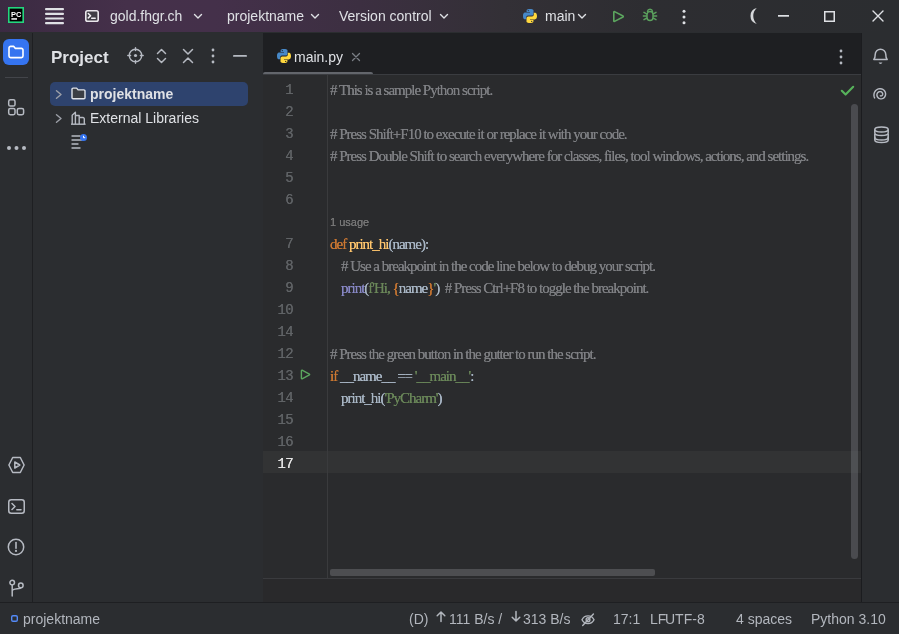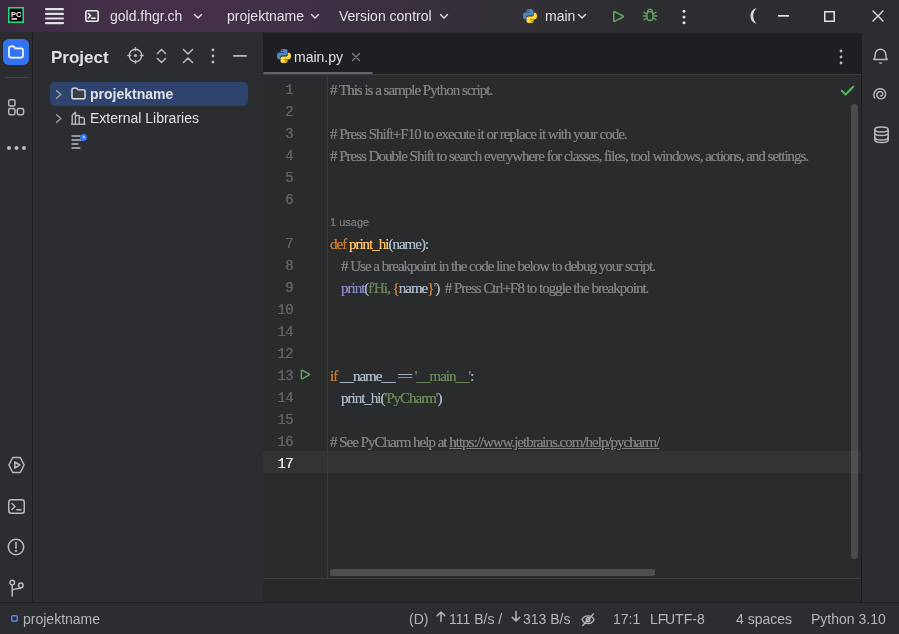--- a/index.html
+++ b/index.html
@@ -319,23 +319,23 @@
   </svg>
 
   <div id="code"></div>
   <div class="cl cmt" style="left:67px;top:46px"># This is a sample Python script.</div>
   <div class="cl cmt" style="left:67px;top:90px"># Press Shift+F10 to execute it or replace it with your code.</div>
   <div class="cl cmt" style="left:67px;top:112px"># Press Double Shift to search everywhere for classes, files, tool windows, actions, and settings.</div>
   <div class="cl" style="left:67px;top:178px;font-family:'Liberation Sans',sans-serif;font-size:11px;letter-spacing:0;color:#787878">1 usage</div>
   <div class="cl" style="left:67px;top:200px"><span class="kw">def </span><span class="fn">print_hi</span>(name):</div>
   <div class="cl cmt" style="left:67px;top:222px">    # Use a breakpoint in the code line below to debug your script.</div>
   <div class="cl" style="left:67px;top:244px">    <span class="bi">print</span>(<span class="str">f'Hi, </span><span class="br">{</span>name<span class="br">}</span><span class="str">'</span>)  <span class="cmt"># Press Ctrl+F8 to toggle the breakpoint.</span></div>
+  <div class="cl cmt" style="left:67px;top:310px"># Press the green button in the gutter to run the script.</div>
   <div class="cl" style="left:67px;top:354px">    print_hi(<span class="str">'PyCharm'</span>)</div>
   <div class="cl" style="left:67px;top:332px"><span class="kw">if </span>__name__ == <span class="str">'__main__'</span>:</div>
-  <div class="cl cmt" style="left:67px;top:398px"># See PyCharm help at <span style="text-decoration:underline">https://www.jetbrains.com/help/pycharm/</span></div>
 
   <svg class="abs" style="left:577px;top:52px" width="15" height="12" viewBox="0 0 15 12">
     <path d="M1.8 5.8 L5.6 9.6 L13.2 1.8" fill="none" stroke="#57b35b" stroke-width="2.1" stroke-linecap="round" stroke-linejoin="round"></path>
   </svg>
   <div id="vscroll"></div>
   <div id="hscroll"></div>
 </div>
 
 <div id="rbar">
 

